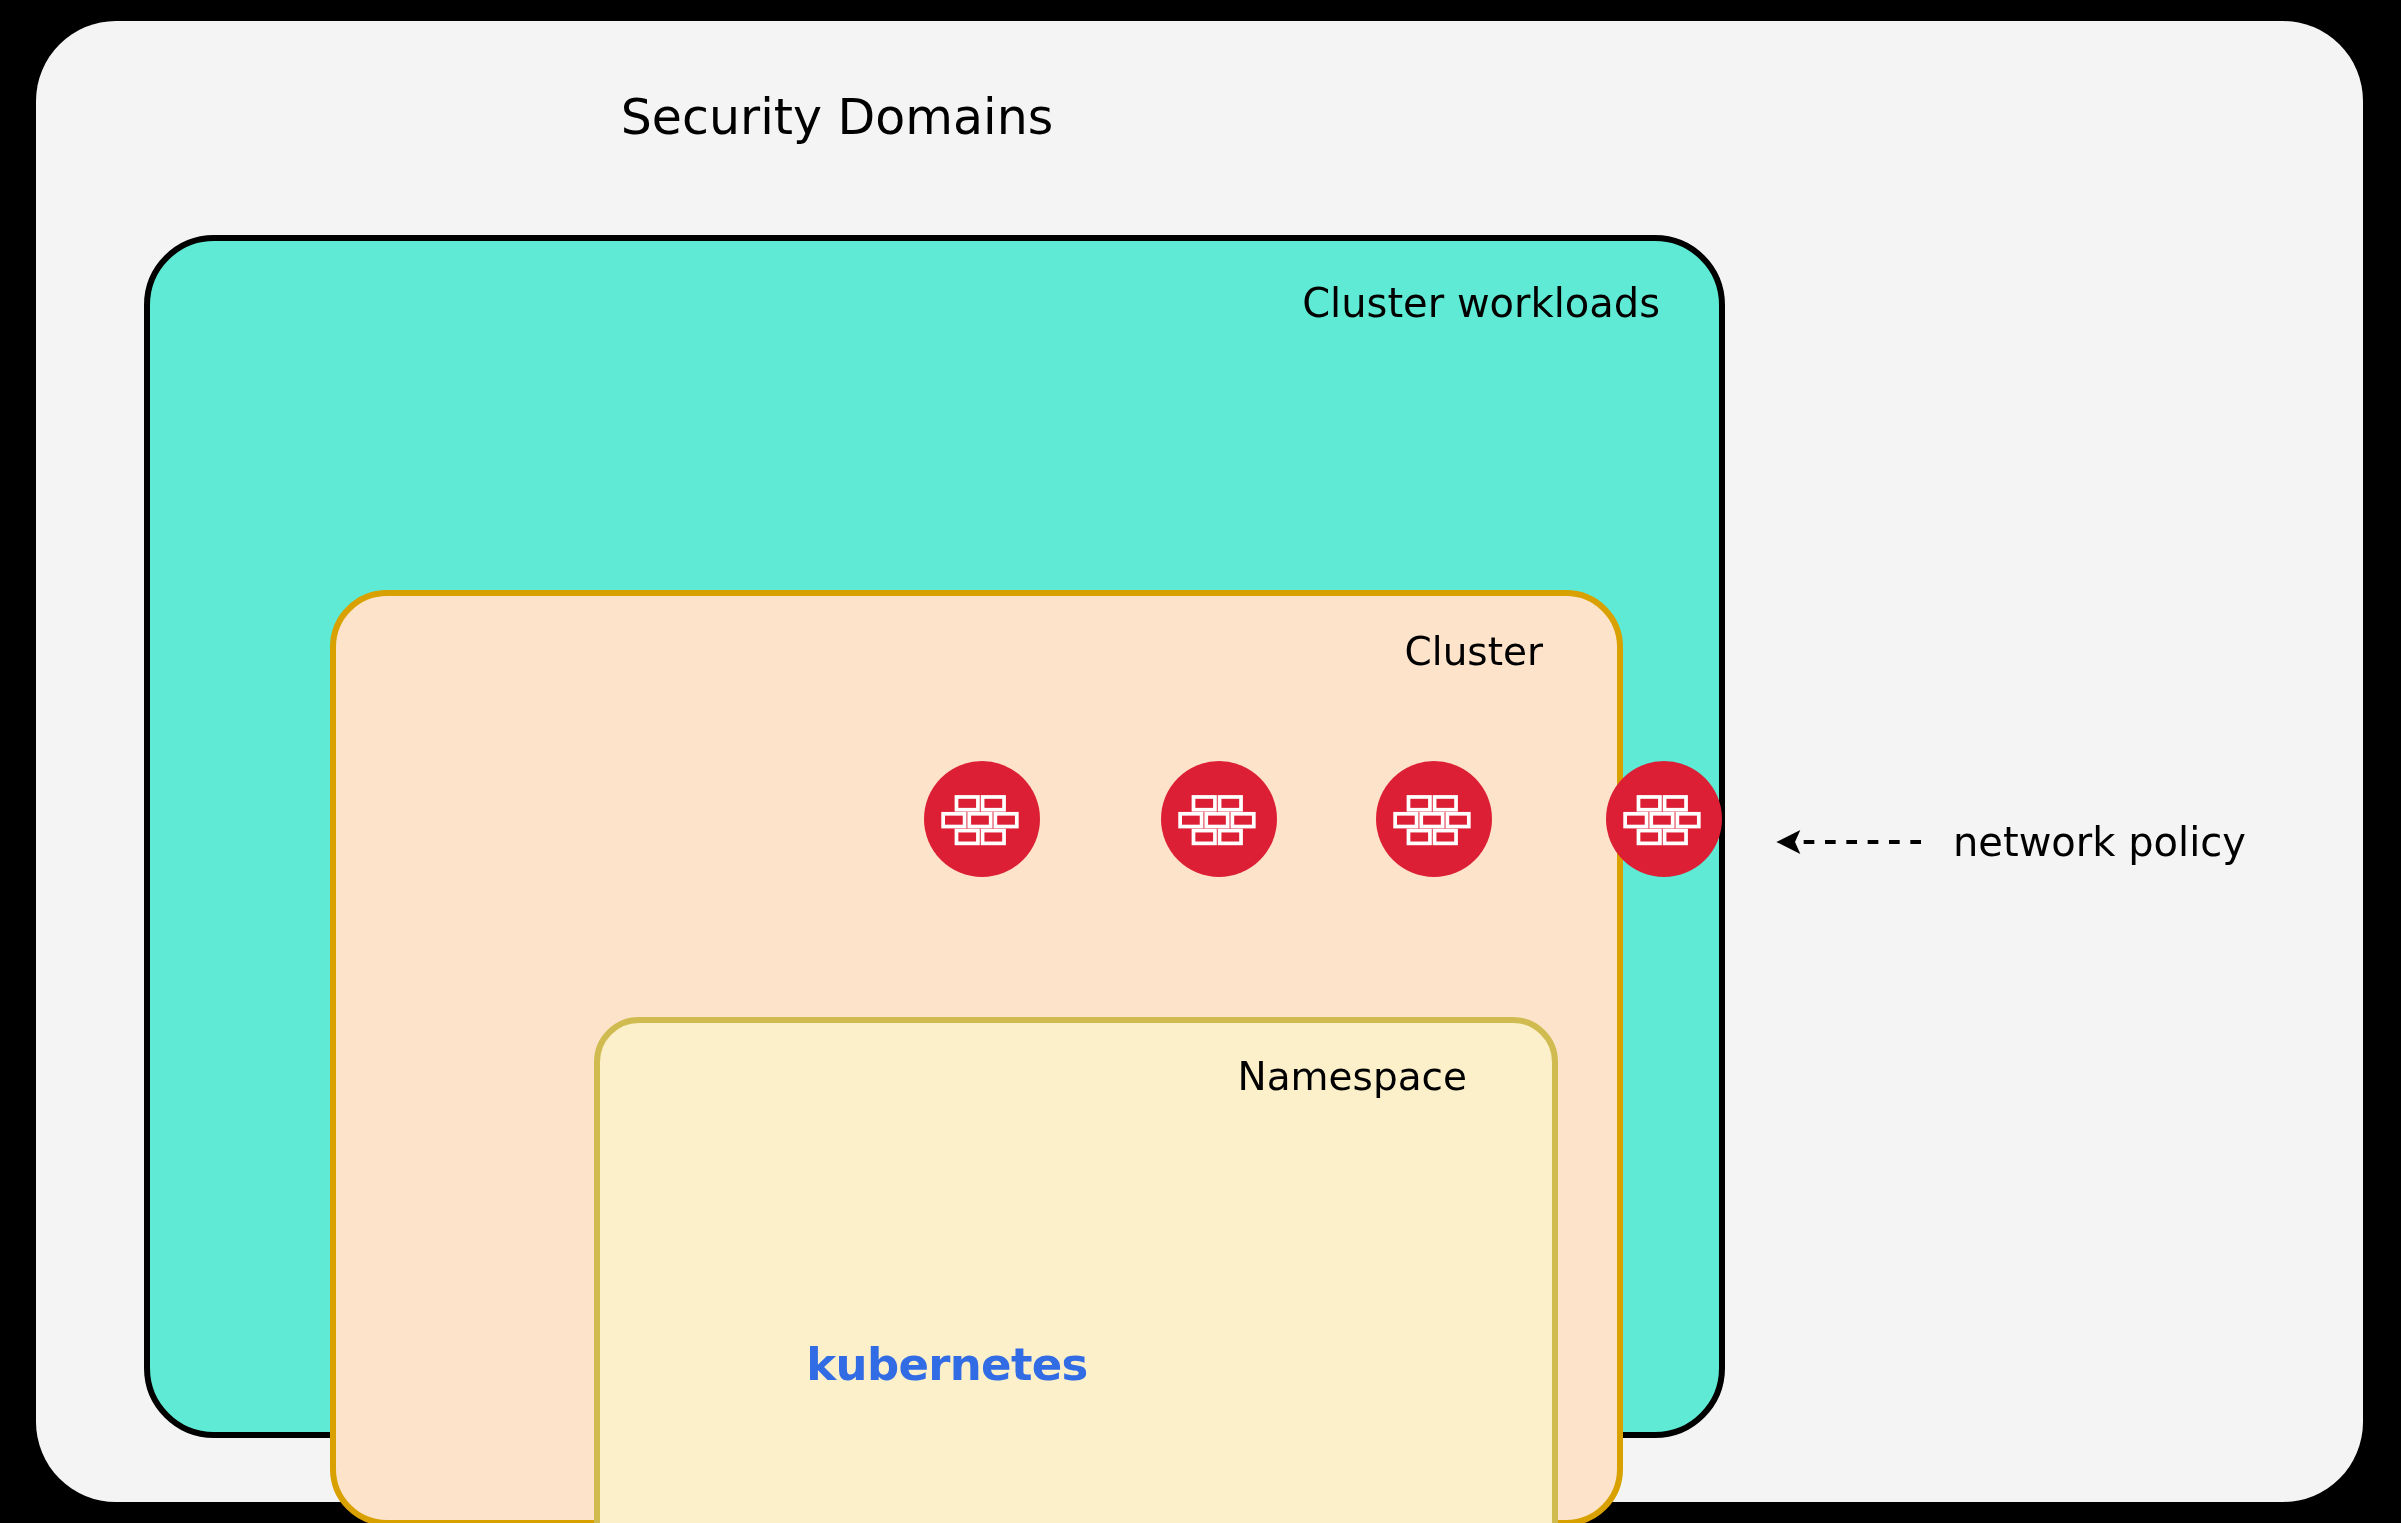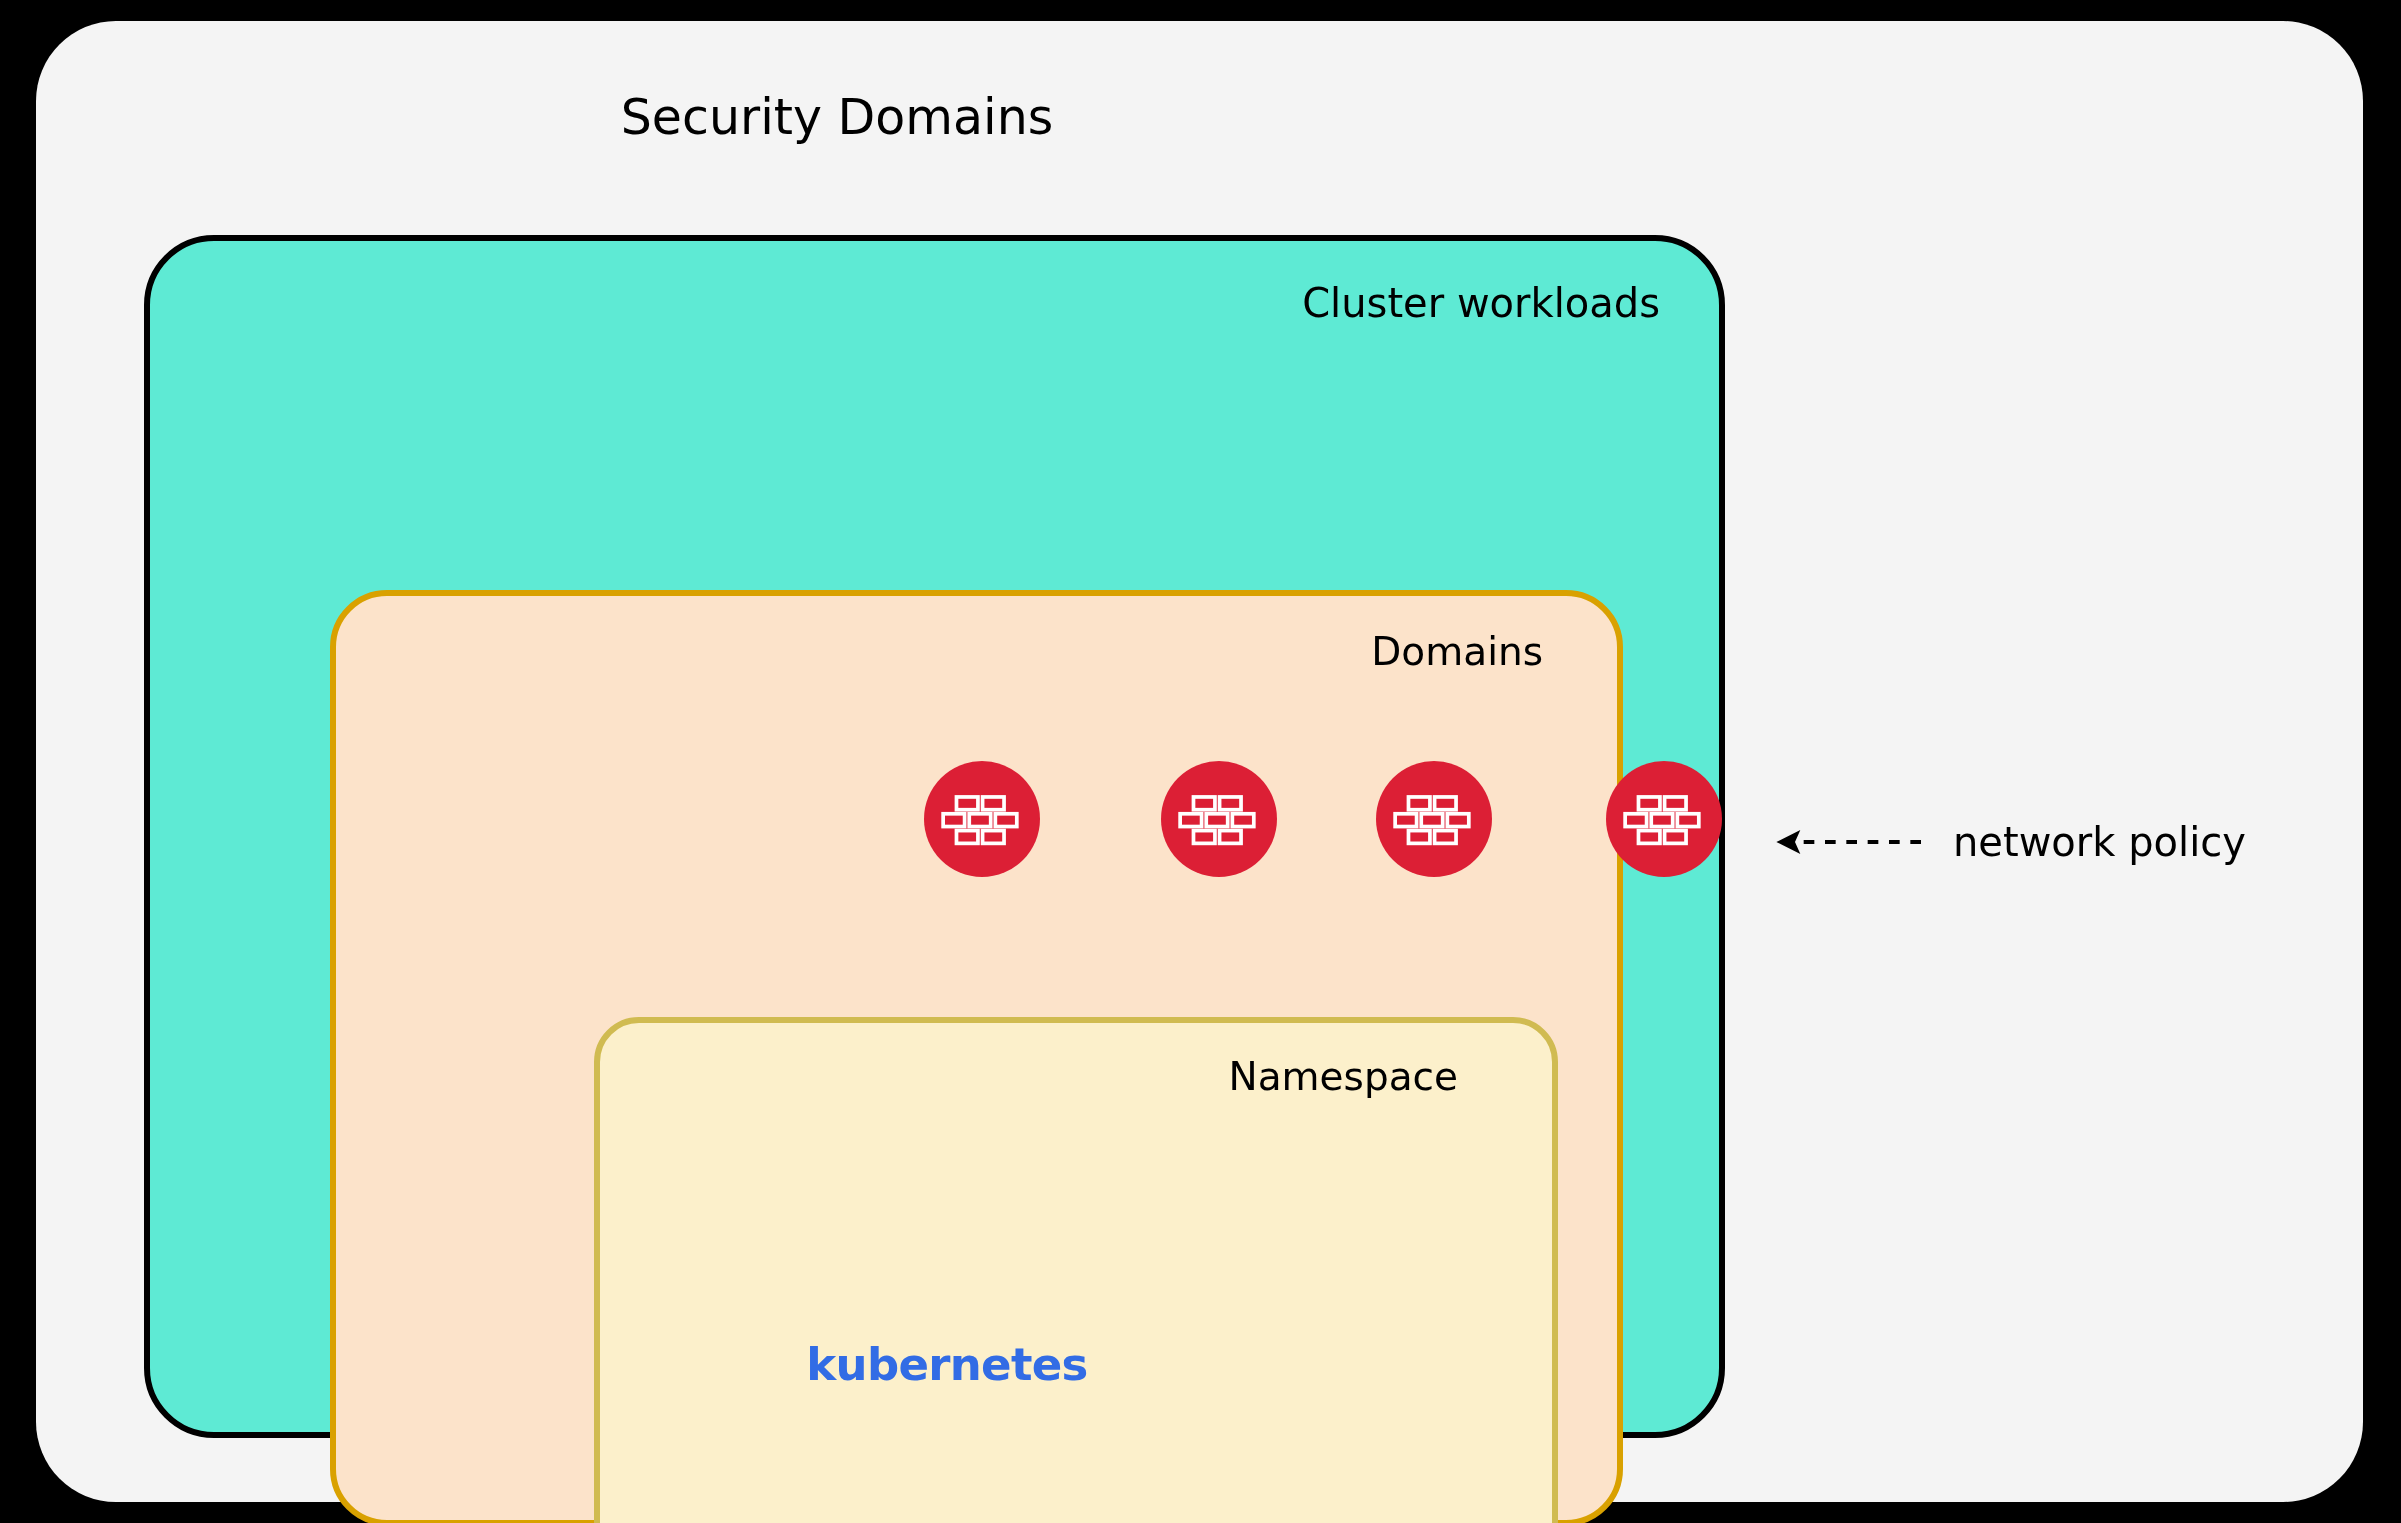--- a/index.html
+++ b/index.html
@@ -109,21 +109,21 @@
     top: 421px;
     width: 964px;
     height: 773px;
     background: #fcf0cb;
     border: 6px solid #d0bb51;
     border-radius: 45px;
     box-sizing: border-box;
   }
   .label-namespace {
     position: absolute;
-    right: 94px;
+    right: 85px;
     top: 31px;
     font-size: 39px;
     color: #000000;
     white-space: nowrap;
   }
 
   
   .fw-icon {
     position: absolute;
     width: 116px;
@@ -166,21 +166,21 @@
 <div id="canvas">
 
   <div class="outer-panel">
 
     <div class="panel-title">Security Domains</div>
 
     <div class="box-cluster">
       <div class="label-cluster">Cluster workloads</div>
 
       <div class="box-tenant">
-        <div class="label-tenant">Domains</div>
+        <div class="label-tenant">Cluster</div>
 
         <div class="box-namespace">
           <div class="label-namespace">Namespace</div>
 
         </div>
       </div>
 
       <div class="kubernetes-wordmark">kubernetes</div>
     </div>
 

